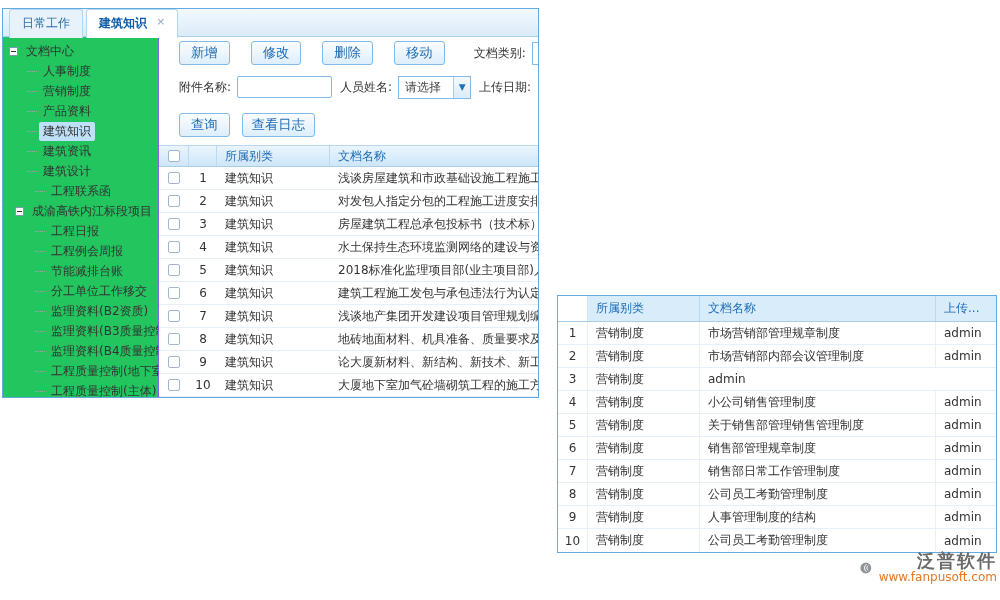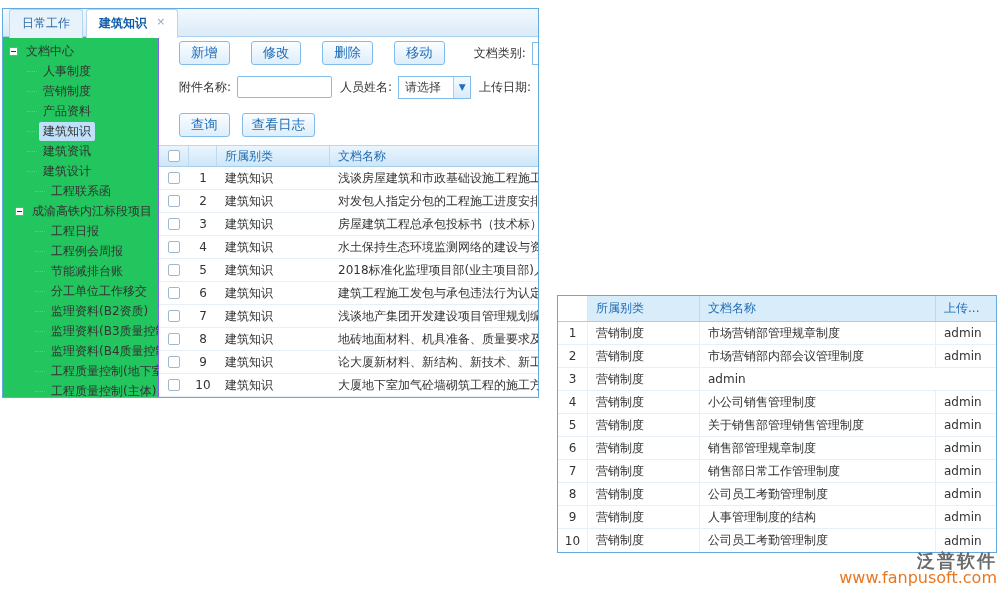--- a/index.html
+++ b/index.html
@@ -90,21 +90,21 @@
   .r-name{ width:236px; flex:none; }
   .r-up  { flex:1; }
   .rrow { height:23px; display:flex; align-items:stretch; border-bottom:1px solid #E7F0F8; cursor:pointer; }
   .rrow .rc { display:flex; align-items:center; padding-left:8px; border-right:1px solid #E7F0F8; overflow:hidden; white-space:nowrap; }
   .rrow .rc.r-num { padding-left:0; justify-content:center; }
 
   
   .logo { position:absolute; left:860px; top:551px; width:137px; display:flex; align-items:center; justify-content:flex-end; gap:7px; }
   .logo-txt { display:flex; flex-direction:column; align-items:flex-end; }
   .brand { font-size:18px; font-weight:bold; color:#6B6B6B; letter-spacing:2px; line-height:20px; }
-  .url { font-size:16px; color:#E87722; line-height:13px; }
+  .url { font-size:12px; color:#E87722; line-height:13px; }
 </style>
 </head>
 <body>
 
 <div class="window">
 
   <div class="tabbar">
     <div class="tab">日常工作</div>
     <div class="tab active">
       <span>建筑知识</span>

